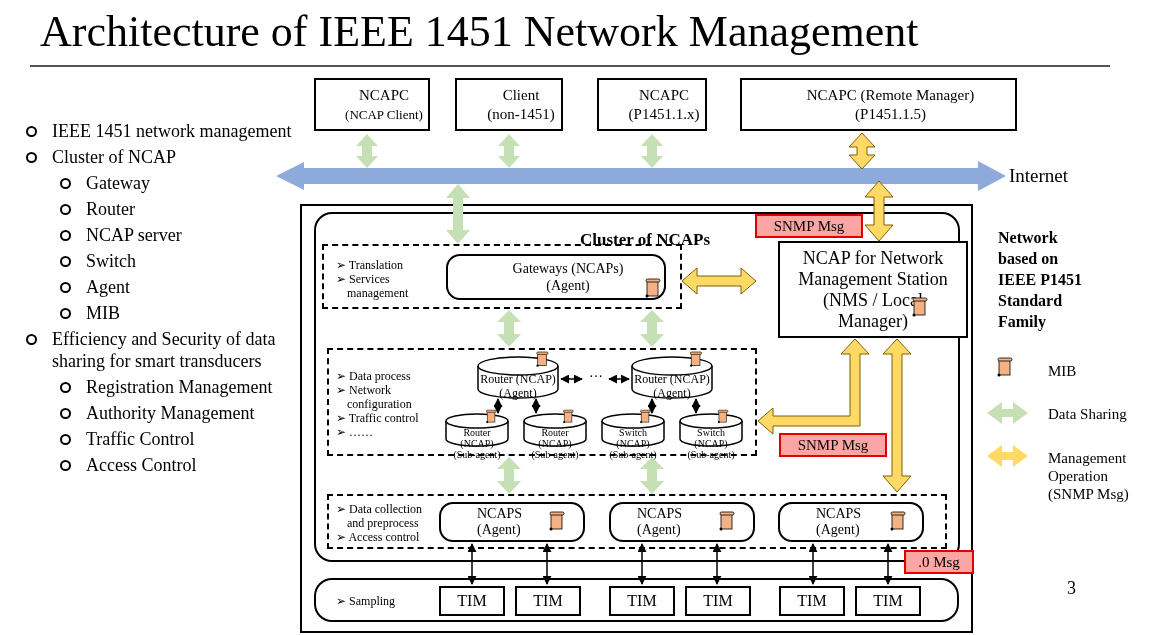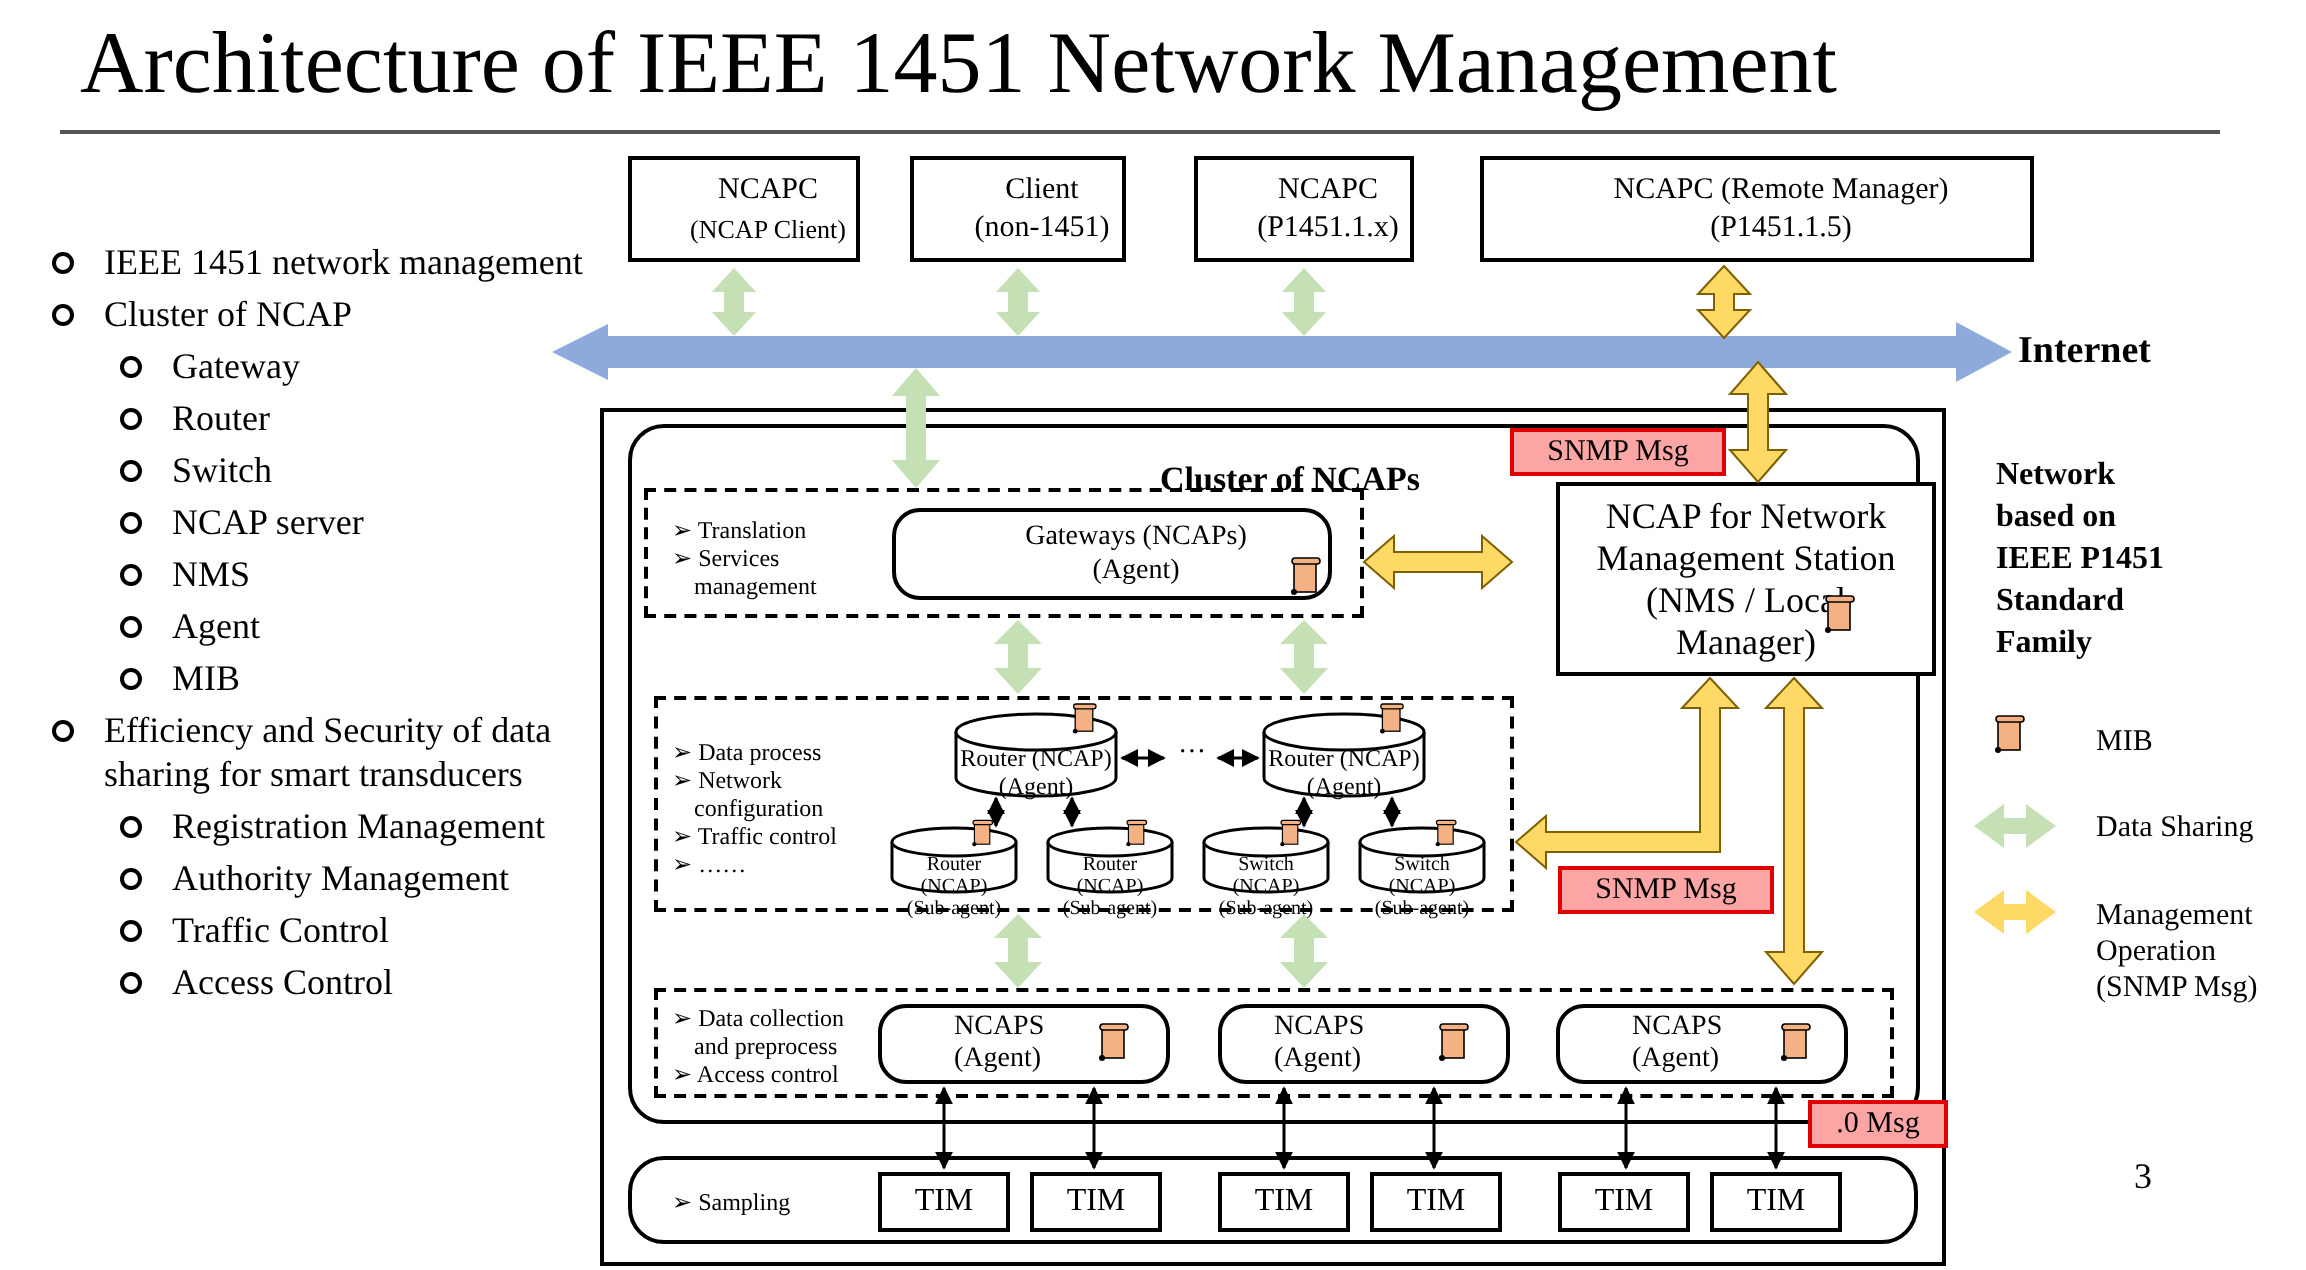--- a/index.html
+++ b/index.html
@@ -57,29 +57,25 @@
   <div class="bl l2">
       <span class="dot"></span>
       <span class="txt">Gateway</span>
     </div>
   <div class="bl l2">
       <span class="dot"></span>
       <span class="txt">Router</span>
     </div>
   <div class="bl l2">
       <span class="dot"></span>
+      <span class="txt">NCAP server</span>
+    </div>
+  <div class="bl l2">
+      <span class="dot"></span>
       <span class="txt">Switch</span>
-    </div>
-  <div class="bl l2">
-      <span class="dot"></span>
-      <span class="txt">NCAP server</span>
-    </div>
-  <div class="bl l2">
-      <span class="dot"></span>
-      <span class="txt">NMS</span>
     </div>
   <div class="bl l2">
       <span class="dot"></span>
       <span class="txt">Agent</span>
     </div>
   <div class="bl l2">
       <span class="dot"></span>
       <span class="txt">MIB</span>
     </div>
   <div class="bl l1 wrap">
@@ -281,21 +277,21 @@
 </div>
 <div class="cyl-text small" style="left:680px;top:427px;width:62px;">
   <div>Switch (NCAP)</div>
   <div>(Sub-agent)</div>
 </div>
 
 <div class="msg" style="left:755px;top:214px;width:108px;height:24px;line-height:20px;">SNMP Msg</div>
 <div class="msg" style="left:779px;top:433px;width:108px;height:24px;line-height:20px;">SNMP Msg</div>
 <div class="msg" style="left:904px;top:550px;width:70px;height:24px;line-height:20px;">.0 Msg</div>
 
-<div class="lbl" style="left:1009px;top:165px;font-size:19px;font-weight:bold;">Internet</div>
+<div class="lbl" style="left:1009px;top:165px;font-size:19px;font-weight:normal;">Internet</div>
 
 <div class="abs" style="left:998px;top:227px;font-size:16px;font-weight:bold;line-height:21px;">
   <div>Network</div>
   <div>based on</div>
   <div>IEEE P1451</div>
   <div>Standard</div>
   <div>Family</div>
 </div>
 <div class="legend-text" style="left:1048px;top:362px;">MIB</div>
 <div class="legend-text" style="left:1048px;top:405px;">Data Sharing</div>

